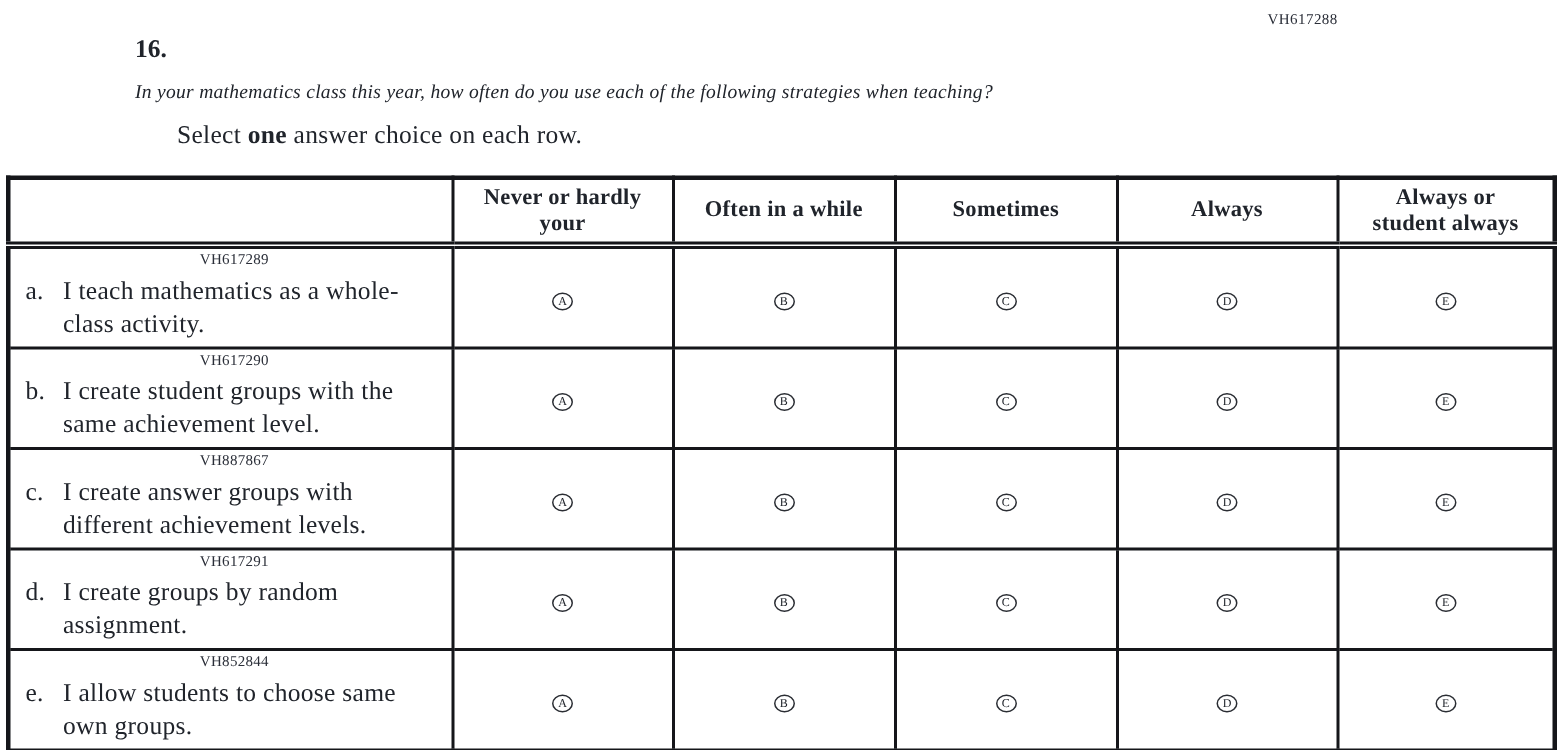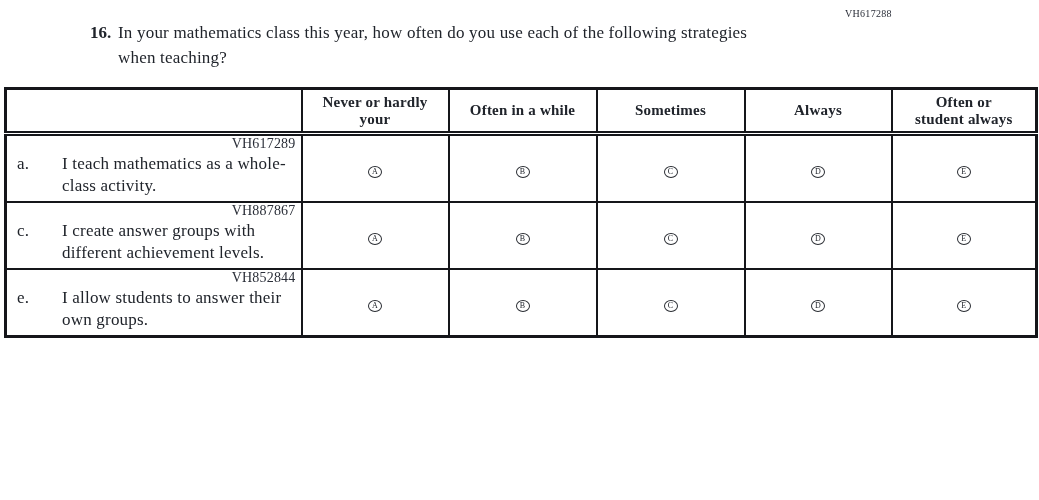--- a/index.html
+++ b/index.html
@@ -17,32 +17,33 @@
   .header-code {
     position: absolute;
     top: 8px;
     left: 845px;
     font-size: 10px;
     letter-spacing: 0.3px;
     color: #2a2e38;
   }
 
   .question { margin: 20px 0 0 90px; }
-  .q-line { display: flex; }
+  .q-line { display: flex; flex-direction: column; }
   .q-num {
     font-weight: bold;
     flex: 0 0 28px;
     font-size: 17px;
     line-height: 25px;
   }
   .q-text {
     width: 650px;
-    font-size: 17px;
+    font-size: 13px;
     line-height: 25px;
     letter-spacing: 0.2px;
+    font-style: italic;
   }
   .q-instruction {
     margin: 7px 0 0 28px;
     font-size: 17px;
     letter-spacing: 0.2px;
   }
   .q-instruction b { font-weight: bold; }
 
   table.matrix {
     border-collapse: collapse;
@@ -64,35 +65,35 @@
     vertical-align: middle;
     line-height: 17px;
     border-bottom: 5px double #15161a;
     letter-spacing: 0.2px;
   }
   .matrix td.stub {
     vertical-align: top;
     padding: 2px 5px 4px 10px;
   }
   .code {
-    text-align: right;
-    font-size: 14px;
+    text-align: center;
+    font-size: 10px;
     line-height: 12px;
     letter-spacing: 0.2px;
     color: #2a2e38;
   }
   .item {
     display: flex;
     margin-top: 3px;
     font-size: 17px;
     line-height: 22px;
     letter-spacing: 0.2px;
   }
   .item-letter { flex: 0 0 25px; }
-  .item-text { flex: 1; margin-left: 20px; }
+  .item-text { flex: 1; }
   .matrix td.opt {
     text-align: center;
     vertical-align: middle;
     height: 64px;
   }
   .bubble {
     display: inline-flex;
     align-items: center;
     justify-content: center;
     width: 14px;
@@ -109,20 +110,21 @@
 </head>
 <body>
 
 <div class="header-code">VH617288</div>
 
 <div class="question">
   <div class="q-line">
     <span class="q-num">16.</span>
     <div class="q-text">In your mathematics class this year, how often do you use each of the following strategies when teaching?</div>
   </div>
+  <div class="q-instruction"><span>Select </span><b>one</b><span> answer choice on each row.</span></div>
 </div>
 
 <table class="matrix">
   <colgroup>
     <col style="width:296px">
       <col style="width:147px">
       <col style="width:148px">
       <col style="width:148px">
       <col style="width:147px">
       <col style="width:145px">
@@ -140,21 +142,21 @@
       </th>
       <th>
         <div>Sometimes</div>
         <div></div>
       </th>
       <th>
         <div>Always</div>
         <div></div>
       </th>
       <th>
-        <div>Often or</div>
+        <div>Always or</div>
         <div>student always</div>
       </th>
     </tr>
   </thead>
   <tbody>
     <tr>
       <td class="stub">
         <div class="code">VH617289</div>
         <div class="item">
           <span class="item-letter">a.</span>
@@ -162,38 +164,66 @@
         </div>
       </td>
       <td class="opt"><span class="bubble">A</span></td>
       <td class="opt"><span class="bubble">B</span></td>
       <td class="opt"><span class="bubble">C</span></td>
       <td class="opt"><span class="bubble">D</span></td>
       <td class="opt"><span class="bubble">E</span></td>
     </tr>
     <tr>
       <td class="stub">
+        <div class="code">VH617290</div>
+        <div class="item">
+          <span class="item-letter">b.</span>
+          <span class="item-text">I create student groups with the same achievement level.</span>
+        </div>
+      </td>
+      <td class="opt"><span class="bubble">A</span></td>
+      <td class="opt"><span class="bubble">B</span></td>
+      <td class="opt"><span class="bubble">C</span></td>
+      <td class="opt"><span class="bubble">D</span></td>
+      <td class="opt"><span class="bubble">E</span></td>
+    </tr>
+    <tr>
+      <td class="stub">
         <div class="code">VH887867</div>
         <div class="item">
           <span class="item-letter">c.</span>
           <span class="item-text">I create answer groups with different achievement levels.</span>
         </div>
       </td>
       <td class="opt"><span class="bubble">A</span></td>
       <td class="opt"><span class="bubble">B</span></td>
       <td class="opt"><span class="bubble">C</span></td>
       <td class="opt"><span class="bubble">D</span></td>
       <td class="opt"><span class="bubble">E</span></td>
     </tr>
     <tr>
       <td class="stub">
+        <div class="code">VH617291</div>
+        <div class="item">
+          <span class="item-letter">d.</span>
+          <span class="item-text">I create groups by random assignment.</span>
+        </div>
+      </td>
+      <td class="opt"><span class="bubble">A</span></td>
+      <td class="opt"><span class="bubble">B</span></td>
+      <td class="opt"><span class="bubble">C</span></td>
+      <td class="opt"><span class="bubble">D</span></td>
+      <td class="opt"><span class="bubble">E</span></td>
+    </tr>
+    <tr>
+      <td class="stub">
         <div class="code">VH852844</div>
         <div class="item">
           <span class="item-letter">e.</span>
-          <span class="item-text">I allow students to answer their own groups.</span>
+          <span class="item-text">I allow students to choose same own groups.</span>
         </div>
       </td>
       <td class="opt"><span class="bubble">A</span></td>
       <td class="opt"><span class="bubble">B</span></td>
       <td class="opt"><span class="bubble">C</span></td>
       <td class="opt"><span class="bubble">D</span></td>
       <td class="opt"><span class="bubble">E</span></td>
     </tr>
   </tbody>
 </table>

